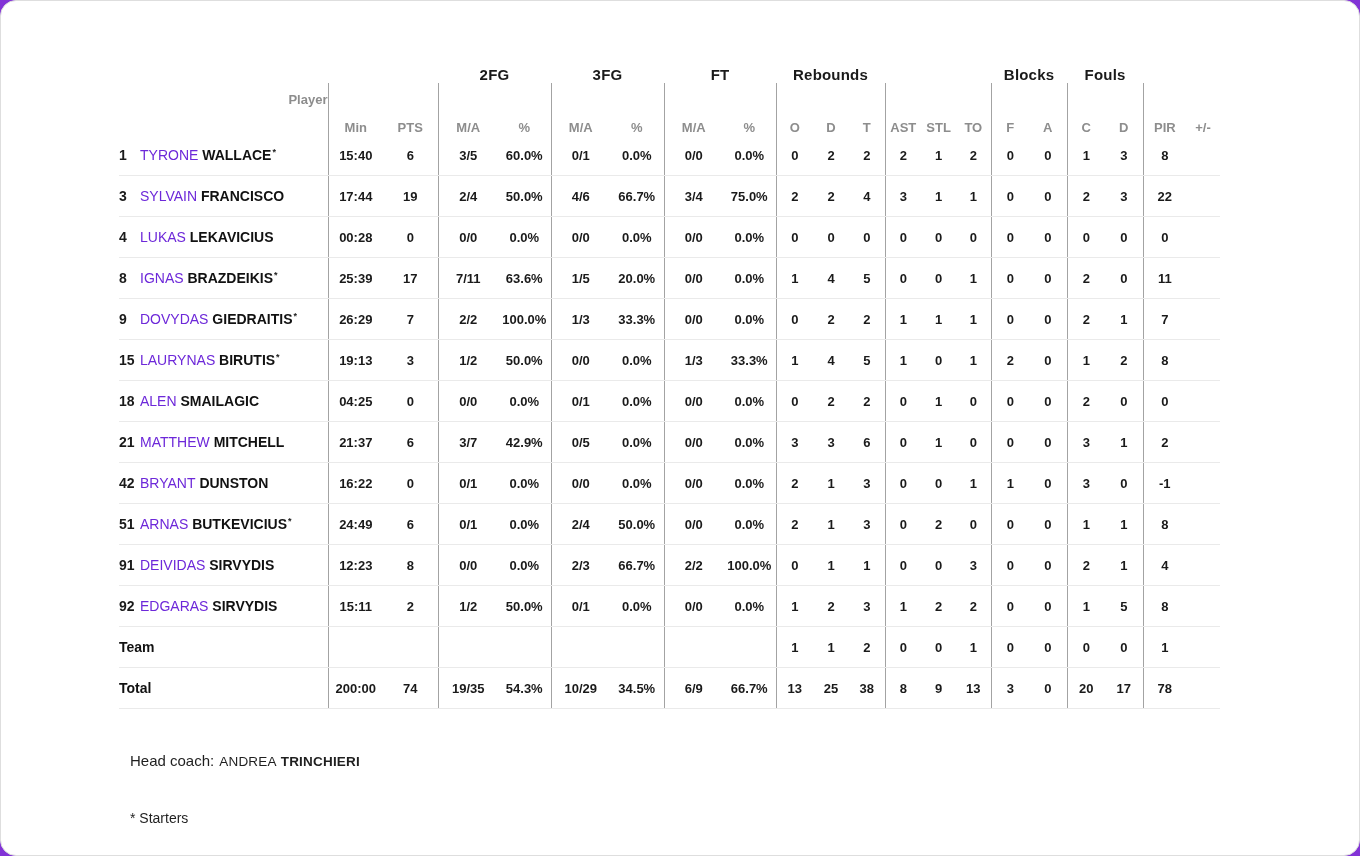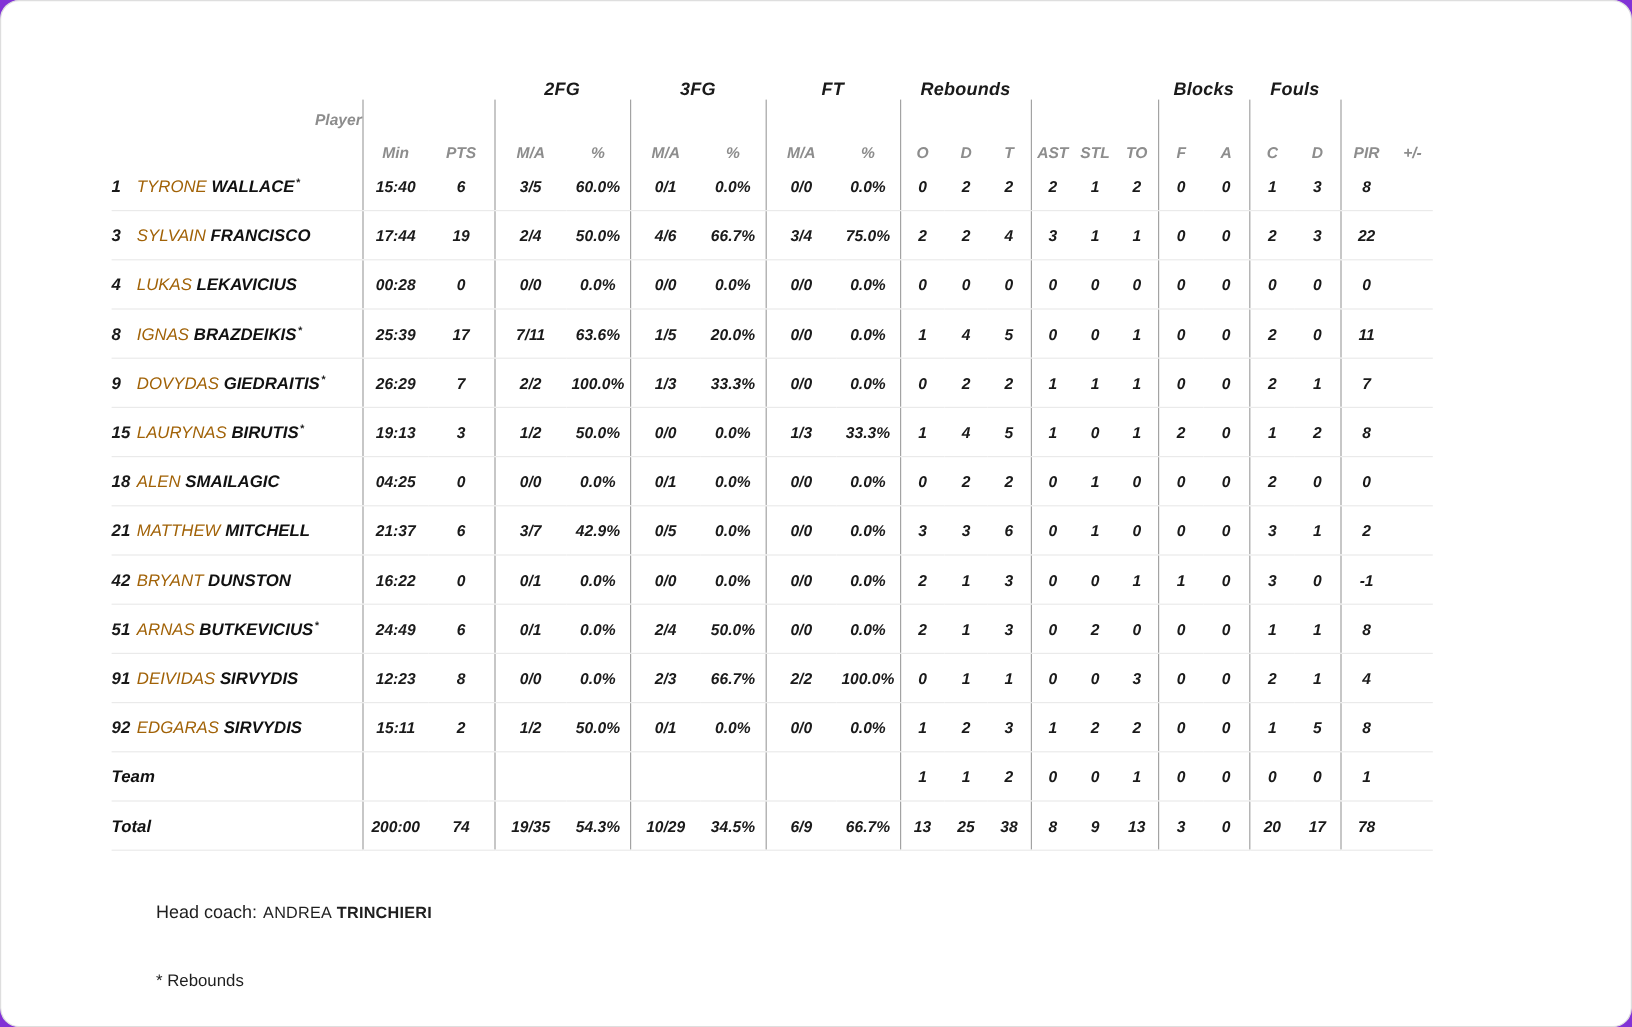--- a/index.html
+++ b/index.html
@@ -17,22 +17,21 @@
     background: #ffffff;
     border: 1px solid #dedede;
     border-radius: 16px;
     box-sizing: border-box;
     overflow: hidden;
   }
   table.boxscore {
     border-collapse: collapse;
     table-layout: fixed;
     width: 1101px;
-    margin: 52px 0 0 92px;
-    font-style: italic;
+    margin: 52px 0 0 118px;
   }
   table.boxscore th, table.boxscore td { padding: 0; }
   .group-row th {
     height: 30px;
     vertical-align: bottom;
     padding-bottom: 4px;
     font-size: 15px;
     font-weight: 700;
     color: #1a1a1a;
     text-align: center;
@@ -63,21 +62,21 @@
   }
   .bl { border-left: 1px solid #a3a3a3; }
   td.player-cell { text-align: left; }
   .jersey-num {
     display: inline-block;
     width: 21px;
     font-weight: 700;
     font-size: 14px;
     color: #1a1a1a;
   }
-  .first-name { font-weight: 400; font-size: 14px; color: #a16207; }
+  .first-name { font-weight: 400; font-size: 14px; color: #6d28d9; }
   .last-name  { font-weight: 700; font-size: 14px; color: #111; }
   .starter-mark {
     font-size: 9px;
     vertical-align: super;
     font-weight: 700;
     margin-left: 1px;
   }
   .row-label { font-weight: 700; font-size: 14px; color: #111; }
   .coach-line {
     margin: 42px 0 0 129px;
@@ -481,14 +480,14 @@
           <td class="stat bl">78</td>
           <td class="stat"></td>
         </tr>
       </tbody>
   </table>
 
   <div class="coach-line">
     <span>Head coach:</span><span class="coach-first">ANDREA</span><span class="coach-last">TRINCHIERI</span>
   </div>
 
-  <div class="starters-note">* Rebounds</div>
+  <div class="starters-note">* Starters</div>
 </div>
 
 </body></html>

